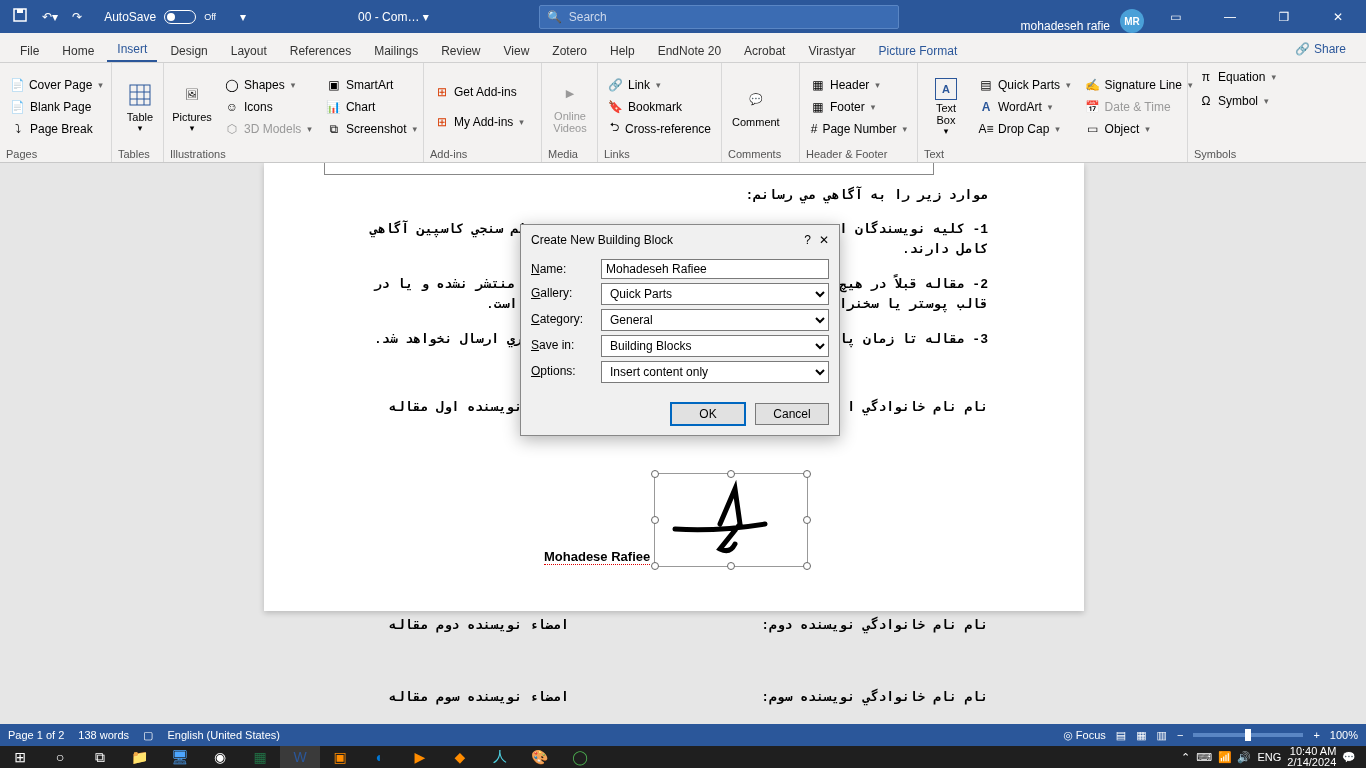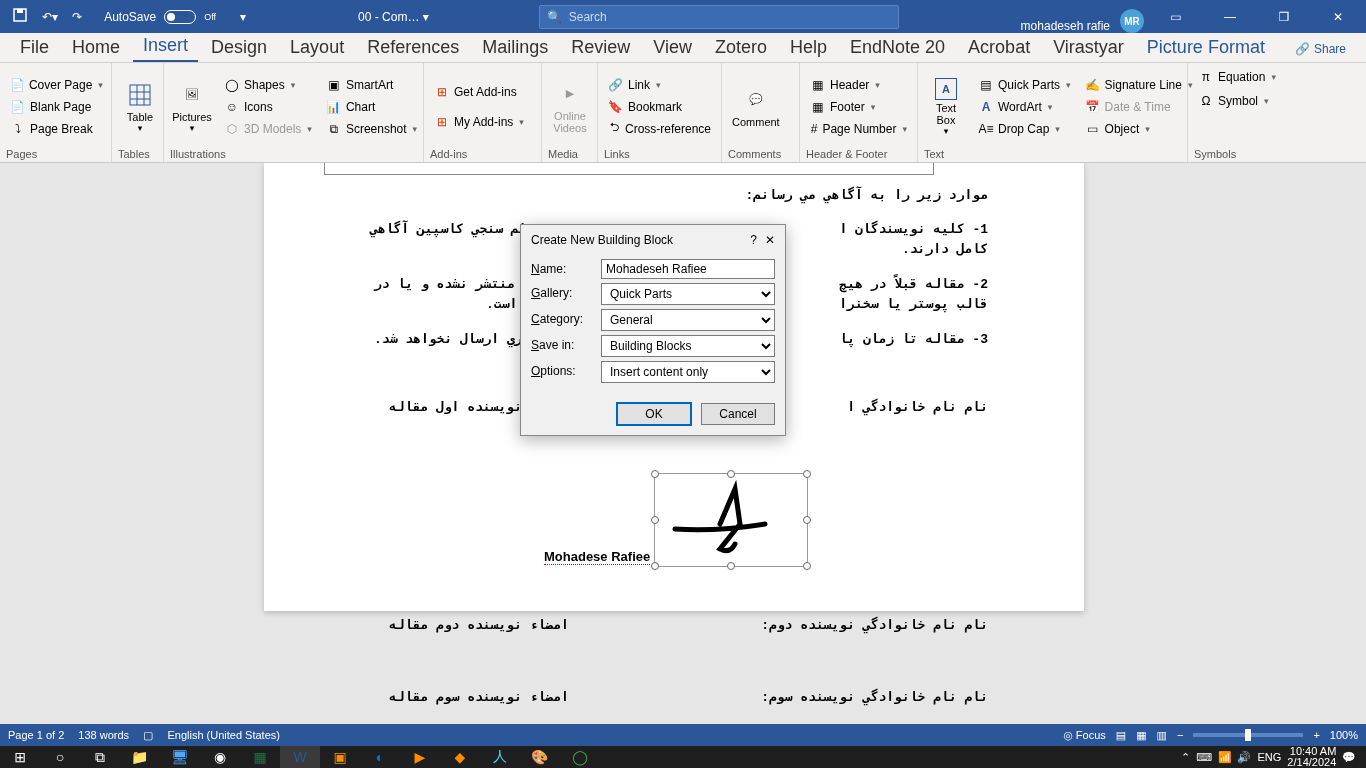--- a/index.html
+++ b/index.html
@@ -13,21 +13,21 @@
 .titlebar .pill { width:32px; height:14px; border:1px solid #fff; border-radius:8px; position:relative; }
 .titlebar .pill::after { content:""; width:8px; height:8px; background:#fff; border-radius:50%; position:absolute; left:2px; top:2px; }
 .titlebar .docname { margin-left:100px; }
 .titlebar .search { margin-left:110px; width:360px; height:24px; background:#3b6cb3; border:1px solid #5a86c4; border-radius:2px; display:flex; align-items:center; padding:0 8px; gap:6px; color:#cdd9ec; }
 .titlebar .right { margin-left:auto; display:flex; align-items:flex-end; gap:10px; padding-right:6px; }
 .titlebar .avatar { width:24px; height:24px; border-radius:50%; background:#4aa0d8; display:flex; align-items:center; justify-content:center; font-size:10px; font-weight:600; }
 .titlebar .winbtn { width:44px; height:33px; display:flex; align-items:center; justify-content:center; }
 
 
 .tabs { height:30px; background:#f3f2f1; display:flex; align-items:flex-end; padding:0 10px; gap:3px; border-bottom:1px solid #d0d0d0; }
-.tab { padding:6px 10px 4px; font-size:18px; color:#333; cursor:pointer;margin-top:36px; }
+.tab { padding:6px 10px 4px; font-size:12px; color:#333; cursor:pointer;margin-top:36px; }
 .tab.active { color:#2b579a; border-bottom:2px solid #2b579a; font-weight:400; }
 .tabs .share { margin-left:auto; color:#2b579a; font-size:12px; padding:6px 10px; }
 
 
 .ribbon { height:100px; background:#f3f2f1; display:flex; border-bottom:1px solid #c8c8c8; }
 .group { border-right:1px solid #d8d8d8; padding:4px 6px 2px; display:flex; flex-direction:column; justify-content:space-between; }
 .group-body { display:flex; gap:6px; flex:1; }
 .group-label { font-size:11px; color:#555; padding-top:2px; }
 .vbtn { display:flex; flex-direction:column; align-items:center; justify-content:center; font-size:11px; padding:2px 4px; cursor:pointer; min-width:44px; }
 .vbtn .ic { width:28px; height:28px; margin-bottom:2px; display:flex; align-items:center; justify-content:center; }
@@ -38,21 +38,21 @@
 
 .docarea { position:absolute; top:163px; left:0; right:0; bottom:32px; background:#e6e6e6; overflow:hidden; }
 .page { position:absolute; left:264px; top:0; width:820px; height:448px; background:#fff; box-shadow:0 2px 6px rgba(0,0,0,0.2); }
 .page .tbar { position:absolute; left:60px; top:-2px; width:610px; height:14px; border:1px solid #888; border-top:none; }
 .page .txt { position:absolute; font-family:"Courier New",monospace; font-size:13px; direction:rtl; text-align:right; color:#000; font-weight:bold; }
 .sigbox { position:absolute; left:390px; top:310px; width:154px; height:94px; border:1px solid #999; }
 .handle { width:8px; height:8px; background:#fff; border:1px solid #666; border-radius:50%; position:absolute; }
 .siglabel { position:absolute; left:280px; top:386px; font-size:13px; font-weight:bold; color:#000; border-bottom:1px dotted #d00; }
 
 
-.dialog { position:absolute; left:520px; top:224px; width:266px; background:#f0f0f0; border:1px solid #888; box-shadow:0 4px 16px rgba(0,0,0,0.3); font-size:12px; z-index:10; }
+.dialog { position:absolute; left:520px; top:224px; width:320px; background:#f0f0f0; border:1px solid #888; box-shadow:0 4px 16px rgba(0,0,0,0.3); font-size:12px; z-index:10; }
 .dialog .dtitle { padding:8px 10px; display:flex; align-items:center; }
 .dialog .dtitle .sp { margin-left:auto; display:flex; gap:8px; }
 .dialog .dbody { padding:4px 10px 10px; }
 .drow { display:flex; align-items:flex-start; margin-bottom:4px; }
 .drow label { width:70px; padding-top:3px; }
 .drow label u { text-decoration:underline; }
 .drow .field { flex:1; }
 .drow input, .drow select, .drow textarea { width:100%; border:1px solid #7a7a7a; font-size:12px; padding:2px 4px; background:#fff; font-family:inherit; }
 .drow textarea { height:32px; resize:none; }
 .dbtns { display:flex; justify-content:flex-end; gap:10px; padding:6px 10px 10px; }

